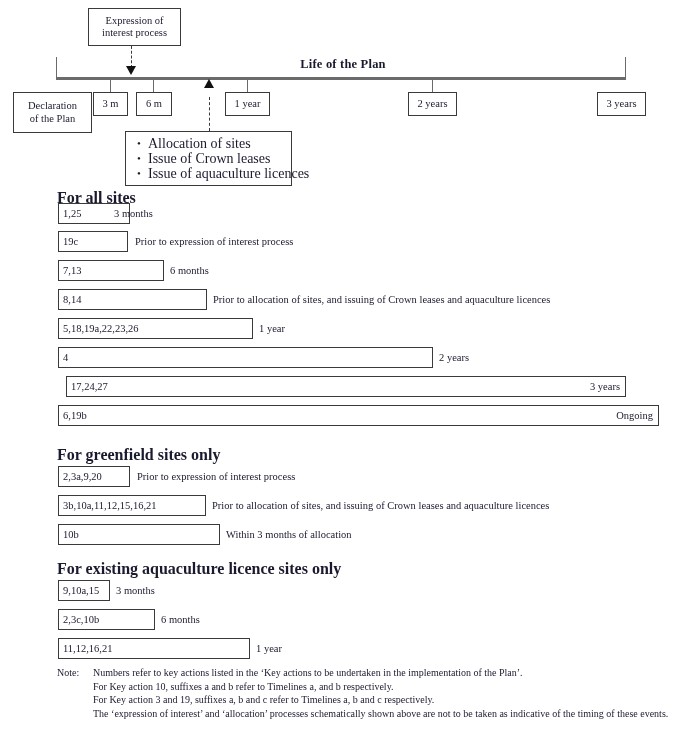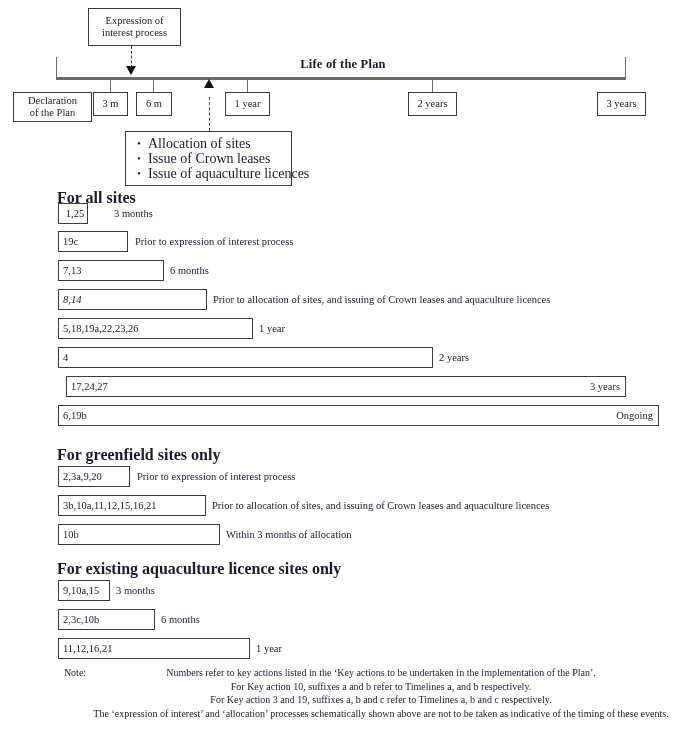--- a/index.html
+++ b/index.html
@@ -29,21 +29,21 @@
   .tick-up{top:57px;height:21px;}
   .tick-down{top:80px;height:14px;}
 
   #life-of-plan{
     position:absolute;left:258px;top:57px;width:170px;
     text-align:center;font-weight:bold;font-size:12.5px;
     letter-spacing:.2px;
   }
 
   .tbox{font-size:10.5px;}
-  #box-declaration{left:13px;top:92px;width:79px;height:30px;font-size:10.5px;}
+  #box-declaration{left:13px;top:92px;width:79px;height:41px;font-size:10.5px;}
   #box-3m{left:93px;top:92px;width:35px;height:24px;}
   #box-6m{left:136px;top:92px;width:36px;height:24px;}
   #box-1year{left:225px;top:92px;width:45px;height:24px;}
   #box-2years{left:408px;top:92px;width:49px;height:24px;}
   #box-3years{left:597px;top:92px;width:49px;height:24px;}
 
   
   #box-eoi{
     left:88px;top:8px;width:93px;height:38px;font-size:10.5px;
     padding:2px 3px;
@@ -99,21 +99,21 @@
   .bar-out-label{
     position:absolute;font-size:10.5px;white-space:nowrap;
     height:21px;display:flex;align-items:center;
   }
 
   
   #note{
     position:absolute;left:57px;top:666px;width:612px;font-size:10px;
     line-height:13.5px;
   }
-  #note .note-row{display:flex;text-align:center;}
+  #note .note-row{display:flex;}
   #note .note-label{width:36px;flex:0 0 36px;}
   #note .note-text{flex:1;}
 </style>
 </head>
 <body>
 
 <div id="timeline">
 
   <div id="timeline-axis"></div>
 
@@ -153,36 +153,36 @@
       <li>Issue of Crown leases</li>
       <li>Issue of aquaculture licences</li>
     </ul>
   </div>
   <div id="alloc-dashed"></div>
   <div id="alloc-arrow"></div>
 </div>
 
 <div class="section-heading" style="top:189px;">For all sites</div>
 
-<div class="bar" style="top:203px;width:30px;justify-content:center;">
+<div class="bar" style="top:203px;width:72px;">
   <span class="bar-code">1,25</span>
 </div>
 <div class="bar-out-label" style="left:114px;top:203px;">3 months</div>
 
 <div class="bar" style="top:231px;width:70px;">
   <span class="bar-code">19c</span>
 </div>
 <div class="bar-out-label" style="left:135px;top:231px;">Prior to expression of interest process</div>
 
 <div class="bar" style="top:260px;width:106px;">
   <span class="bar-code">7,13</span>
 </div>
 <div class="bar-out-label" style="left:170px;top:260px;">6 months</div>
 
-<div class="bar" style="top:289px;width:149px;font-style:italic;">
+<div class="bar" style="top:289px;width:149px;">
   <span class="bar-code">8,14</span>
 </div>
 <div class="bar-out-label" style="left:213px;top:289px;">Prior to allocation of sites, and issuing of Crown leases and aquaculture licences</div>
 
 <div class="bar" style="top:318px;width:195px;">
   <span class="bar-code">5,18,19a,22,23,26</span>
 </div>
 <div class="bar-out-label" style="left:259px;top:318px;">1 year</div>
 
 <div class="bar" style="top:347px;width:375px;">

